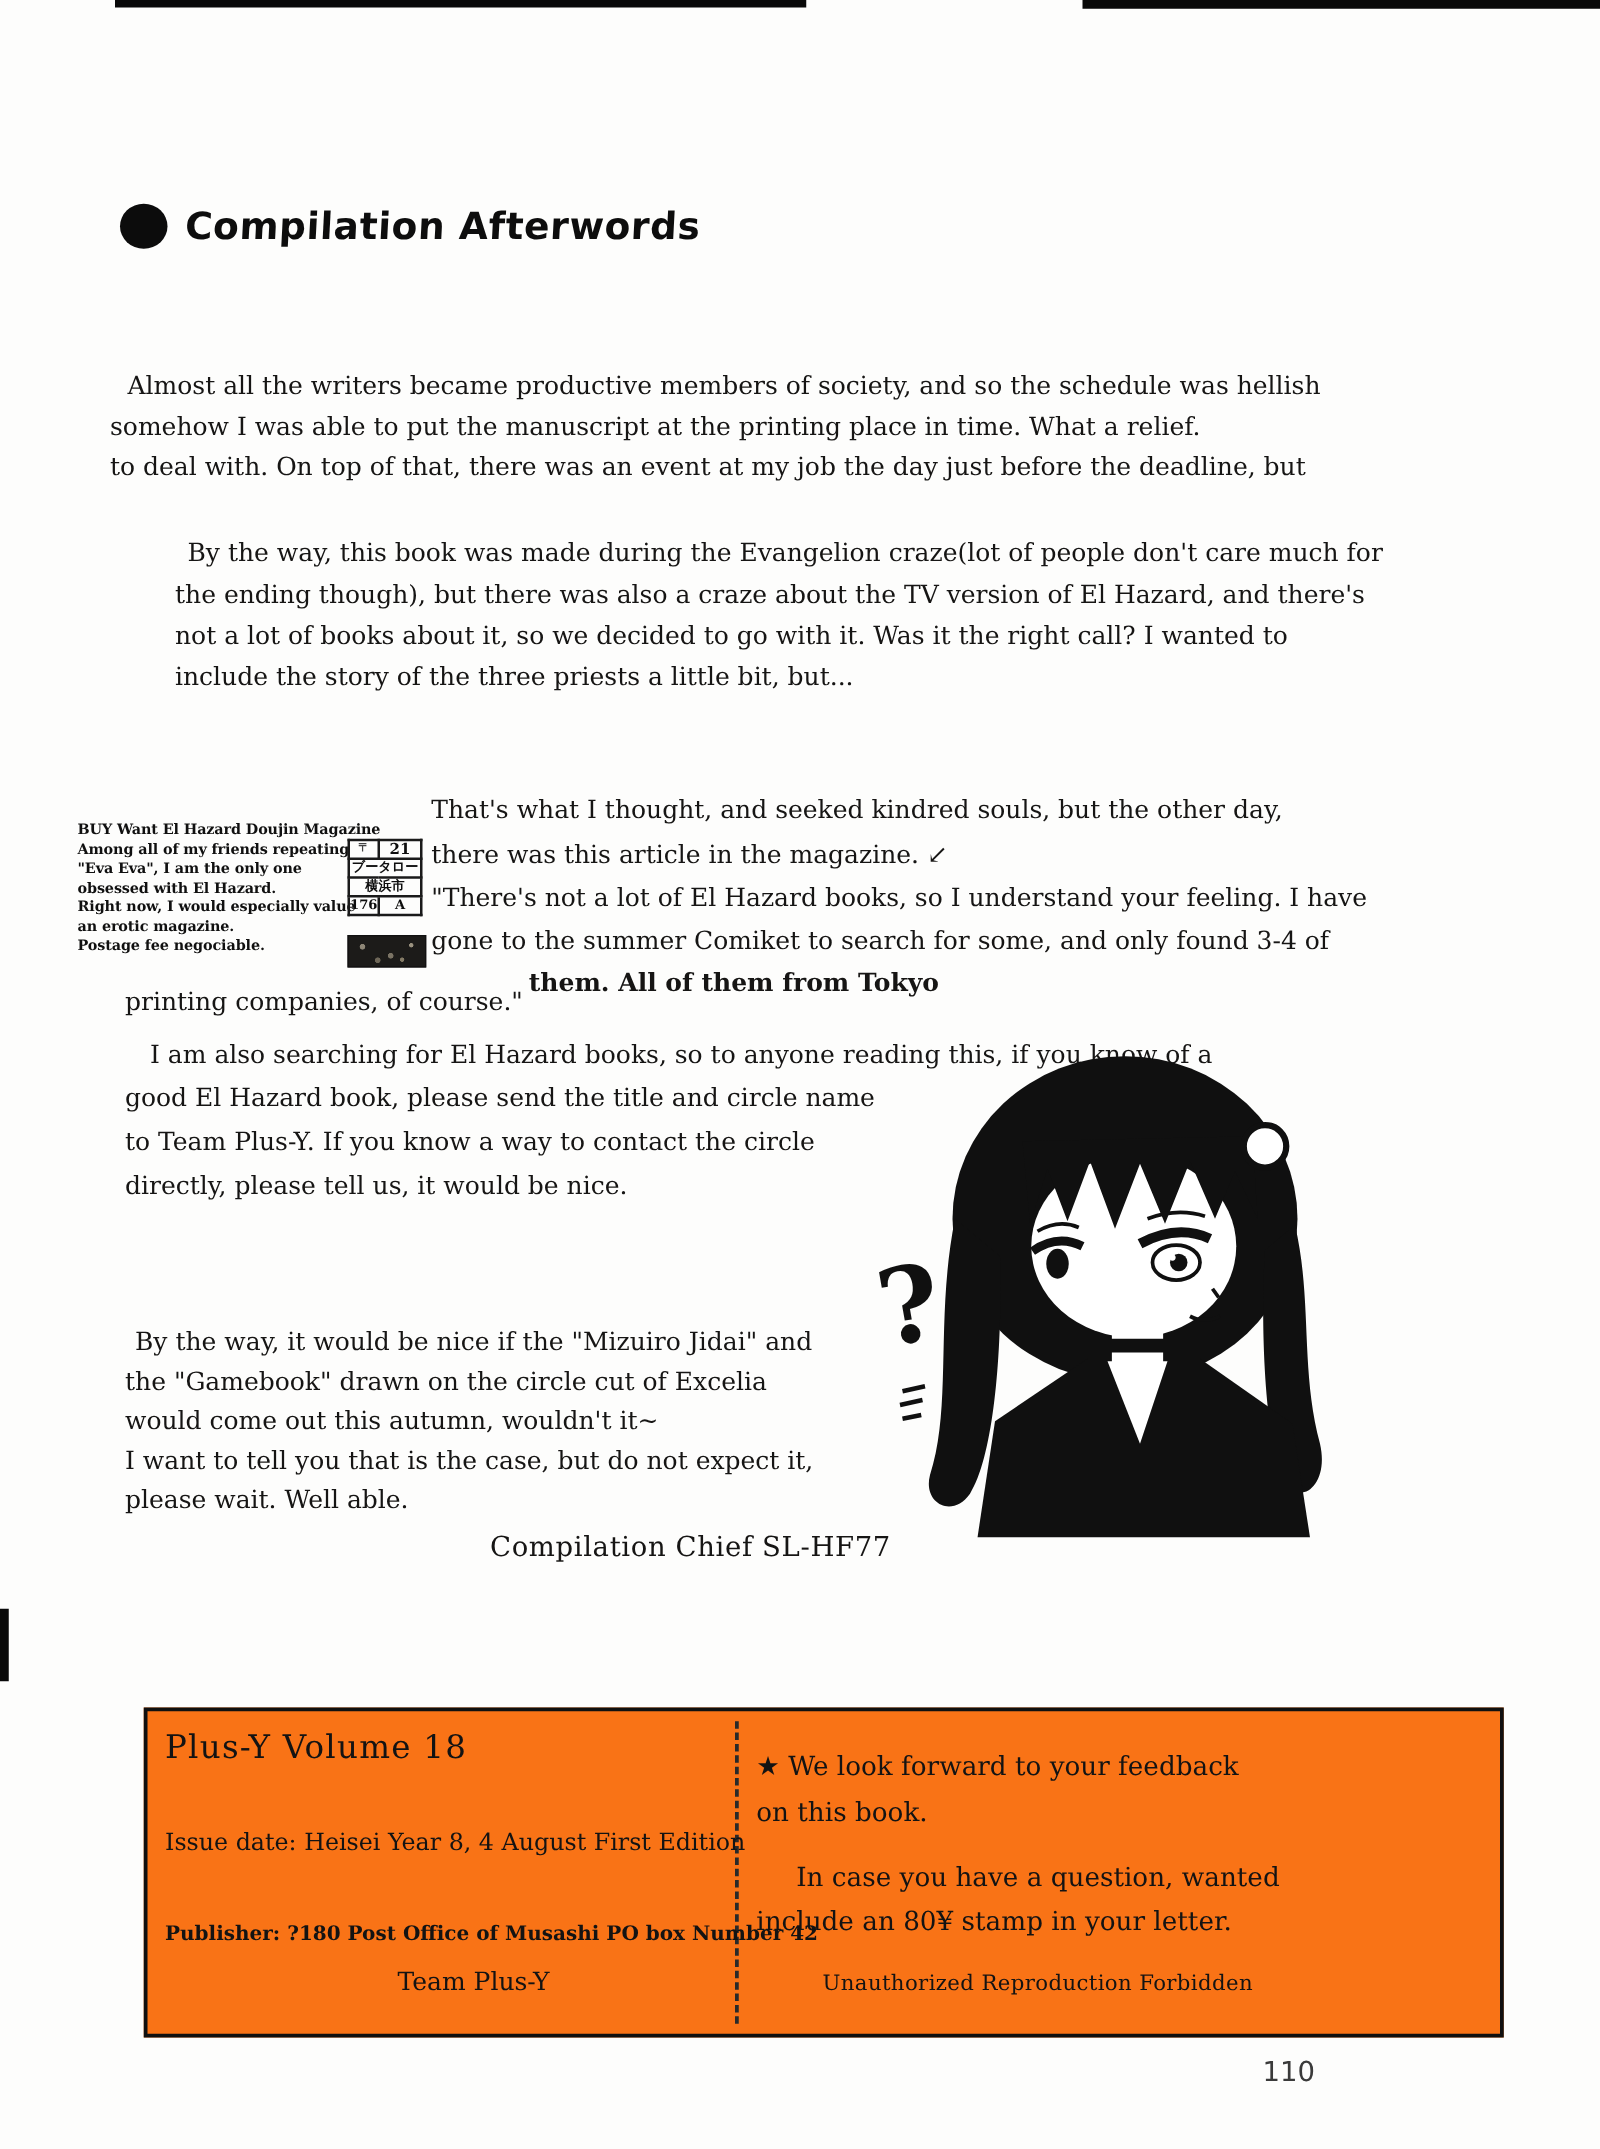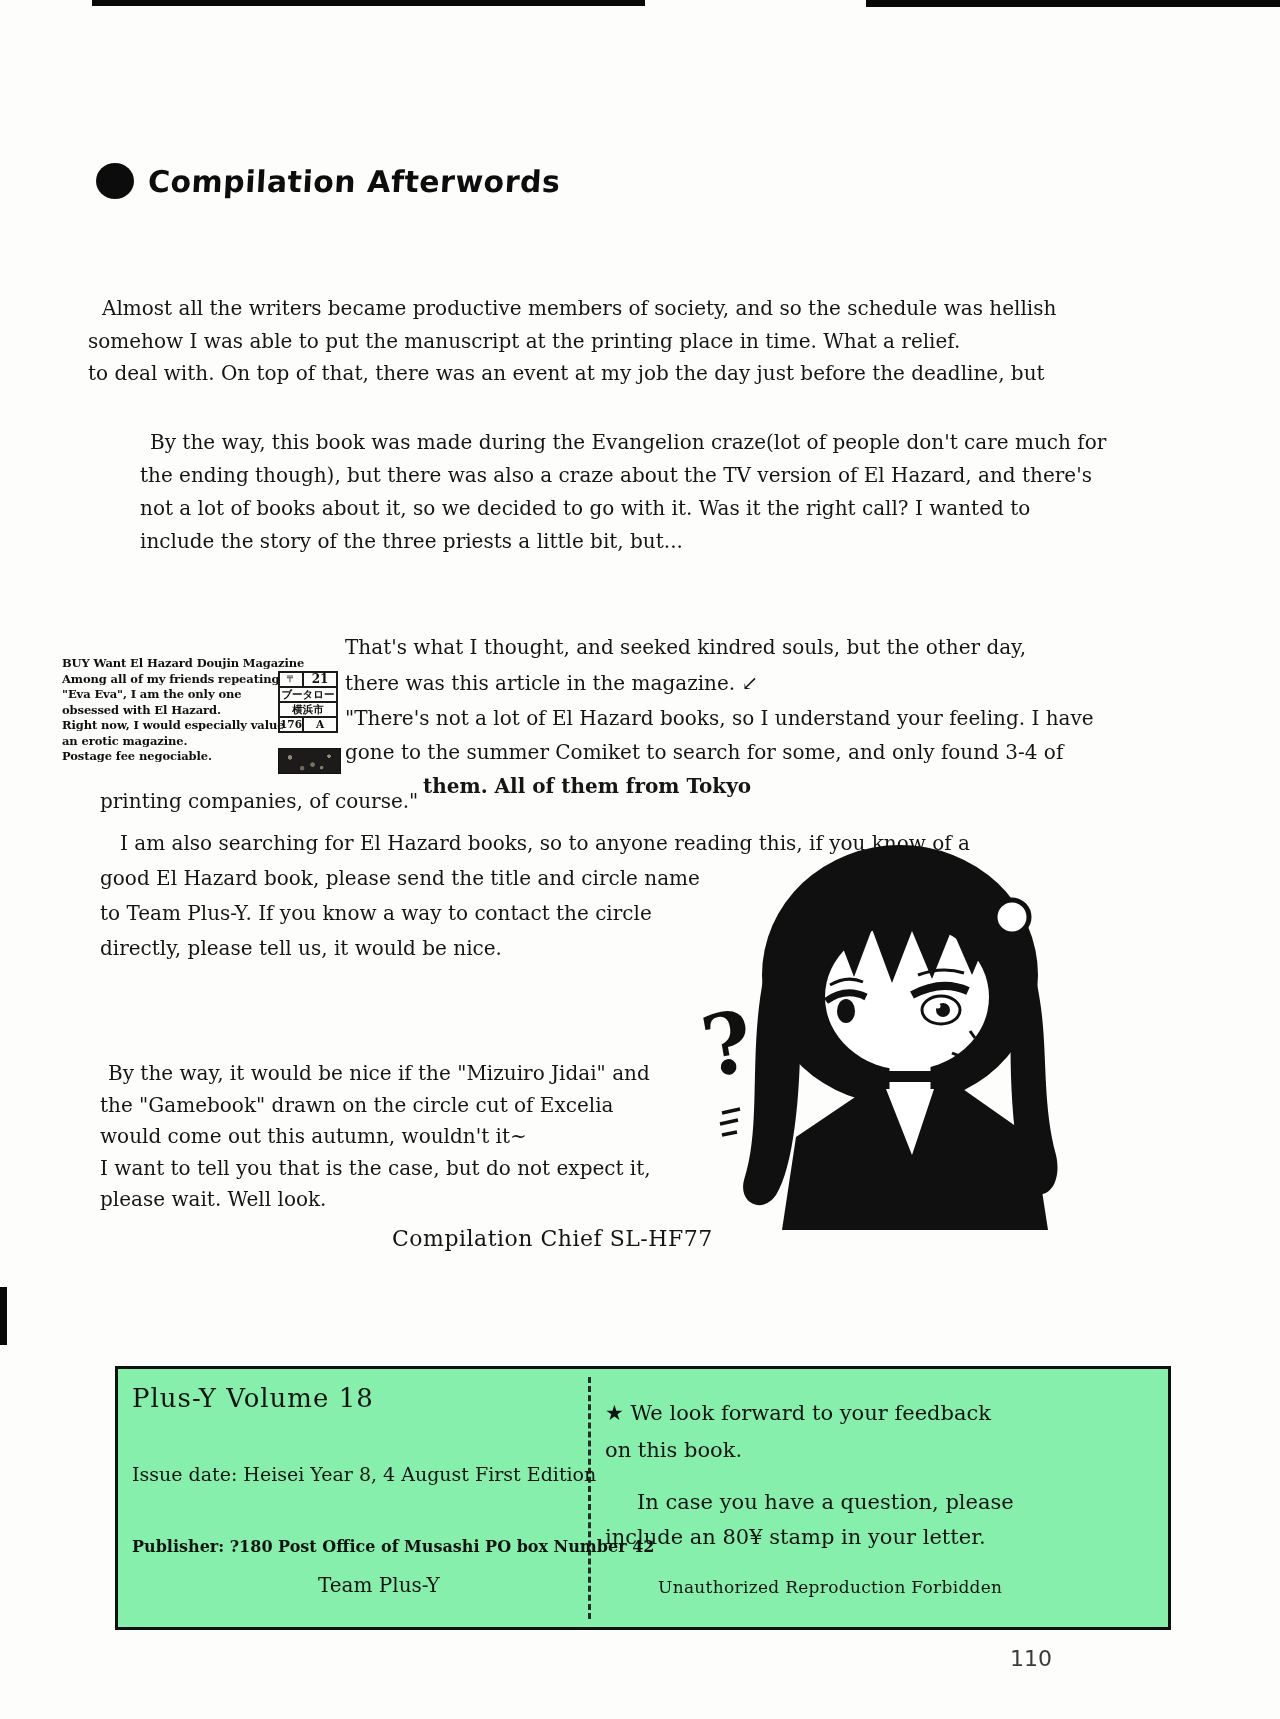--- a/index.html
+++ b/index.html
@@ -54,21 +54,21 @@
         radial-gradient(circle at 55% 65%, #7a7364 0 2px, transparent 2.5px),
         radial-gradient(circle at 82% 30%, #9a927f 0 1.5px, transparent 2px),
         radial-gradient(circle at 38% 80%, #6e6758 0 2px, transparent 2.5px),
         radial-gradient(circle at 70% 78%, #847b66 0 1.5px, transparent 2px);
       border:1px solid #111;}
 
   
   #illustration{left:700px;top:825px;width:380px;height:405px;}
 
   
-  #colophon{left:115px;top:1366px;width:1050px;height:258px;border:3px solid #101010;background:#86efac;}
+  #colophon{left:115px;top:1366px;width:1050px;height:258px;border:3px solid #101010;background:#f97316;padding-left:32px;}
   #colophon-divider{position:absolute;left:470px;top:8px;bottom:8px;width:0;
       border-left:3px dashed #2a2a2a;}
   .cl{position:absolute;color:#131313;}
   #cl-title{left:14px;top:14px;font-size:26px;letter-spacing:1px;}
   #cl-issue{left:14px;top:94px;font-size:19px;}
   #cl-publisher{left:14px;top:168px;font-size:16px;font-weight:bold;}
   #cl-team{left:200px;top:204px;font-size:20px;}
   #cl-feedback{left:487px;top:26px;font-size:21px;line-height:37px;}
   #cl-question{left:487px;top:116px;font-size:21px;line-height:35px;}
   #cl-question .ln:first-child{padding-left:32px;}
@@ -114,21 +114,21 @@
     <div class="ln">I am also searching for El Hazard books, so to anyone reading this, if you know of a</div>
     <div class="ln">good El Hazard book, please send the title and circle name</div>
     <div class="ln">to Team Plus-Y. If you know a way to contact the circle</div>
     <div class="ln">directly, please tell us, it would be nice.</div>
   </div>
 <div class="abs para" id="p5">
     <div class="ln">By the way, it would be nice if the "Mizuiro Jidai" and</div>
     <div class="ln">the "Gamebook" drawn on the circle cut of Excelia</div>
     <div class="ln">would come out this autumn, wouldn't it~</div>
     <div class="ln">I want to tell you that is the case, but do not expect it,</div>
-    <div class="ln">please wait. Well look.</div>
+    <div class="ln">please wait. Well able.</div>
   </div>
 <div class="abs para" id="signoff">Compilation Chief  SL-HF77</div>
 
 <div class="abs" id="ad">
     <div class="ln">BUY Want El Hazard Doujin Magazine</div>
     <div class="ln">Among all of my friends repeating</div>
     <div class="ln">"Eva Eva", I am the only one</div>
     <div class="ln">obsessed with El Hazard.</div>
     <div class="ln">Right now, I would especially value</div>
     <div class="ln">an erotic magazine.</div>
@@ -185,19 +185,19 @@
   <div id="colophon-divider"></div>
   <div class="cl" id="cl-title">Plus-Y  Volume 18</div>
   <div class="cl" id="cl-issue">Issue date: Heisei Year 8, 4 August  First Edition</div>
   <div class="cl" id="cl-publisher">Publisher: ?180 Post Office of Musashi PO box Number 42</div>
   <div class="cl" id="cl-team">Team Plus-Y</div>
   <div class="cl" id="cl-feedback">
       <div class="ln">★ We look forward to your feedback</div>
       <div class="ln">on this book.</div>
     </div>
   <div class="cl" id="cl-question">
-      <div class="ln">In case you have a question, please</div>
+      <div class="ln">In case you have a question, wanted</div>
       <div class="ln">include an 80¥ stamp in your letter.</div>
     </div>
   <div class="cl" id="cl-forbidden">Unauthorized Reproduction Forbidden</div>
 </div>
 
 <div class="abs" id="page-number">110</div>
 
 </body></html>

